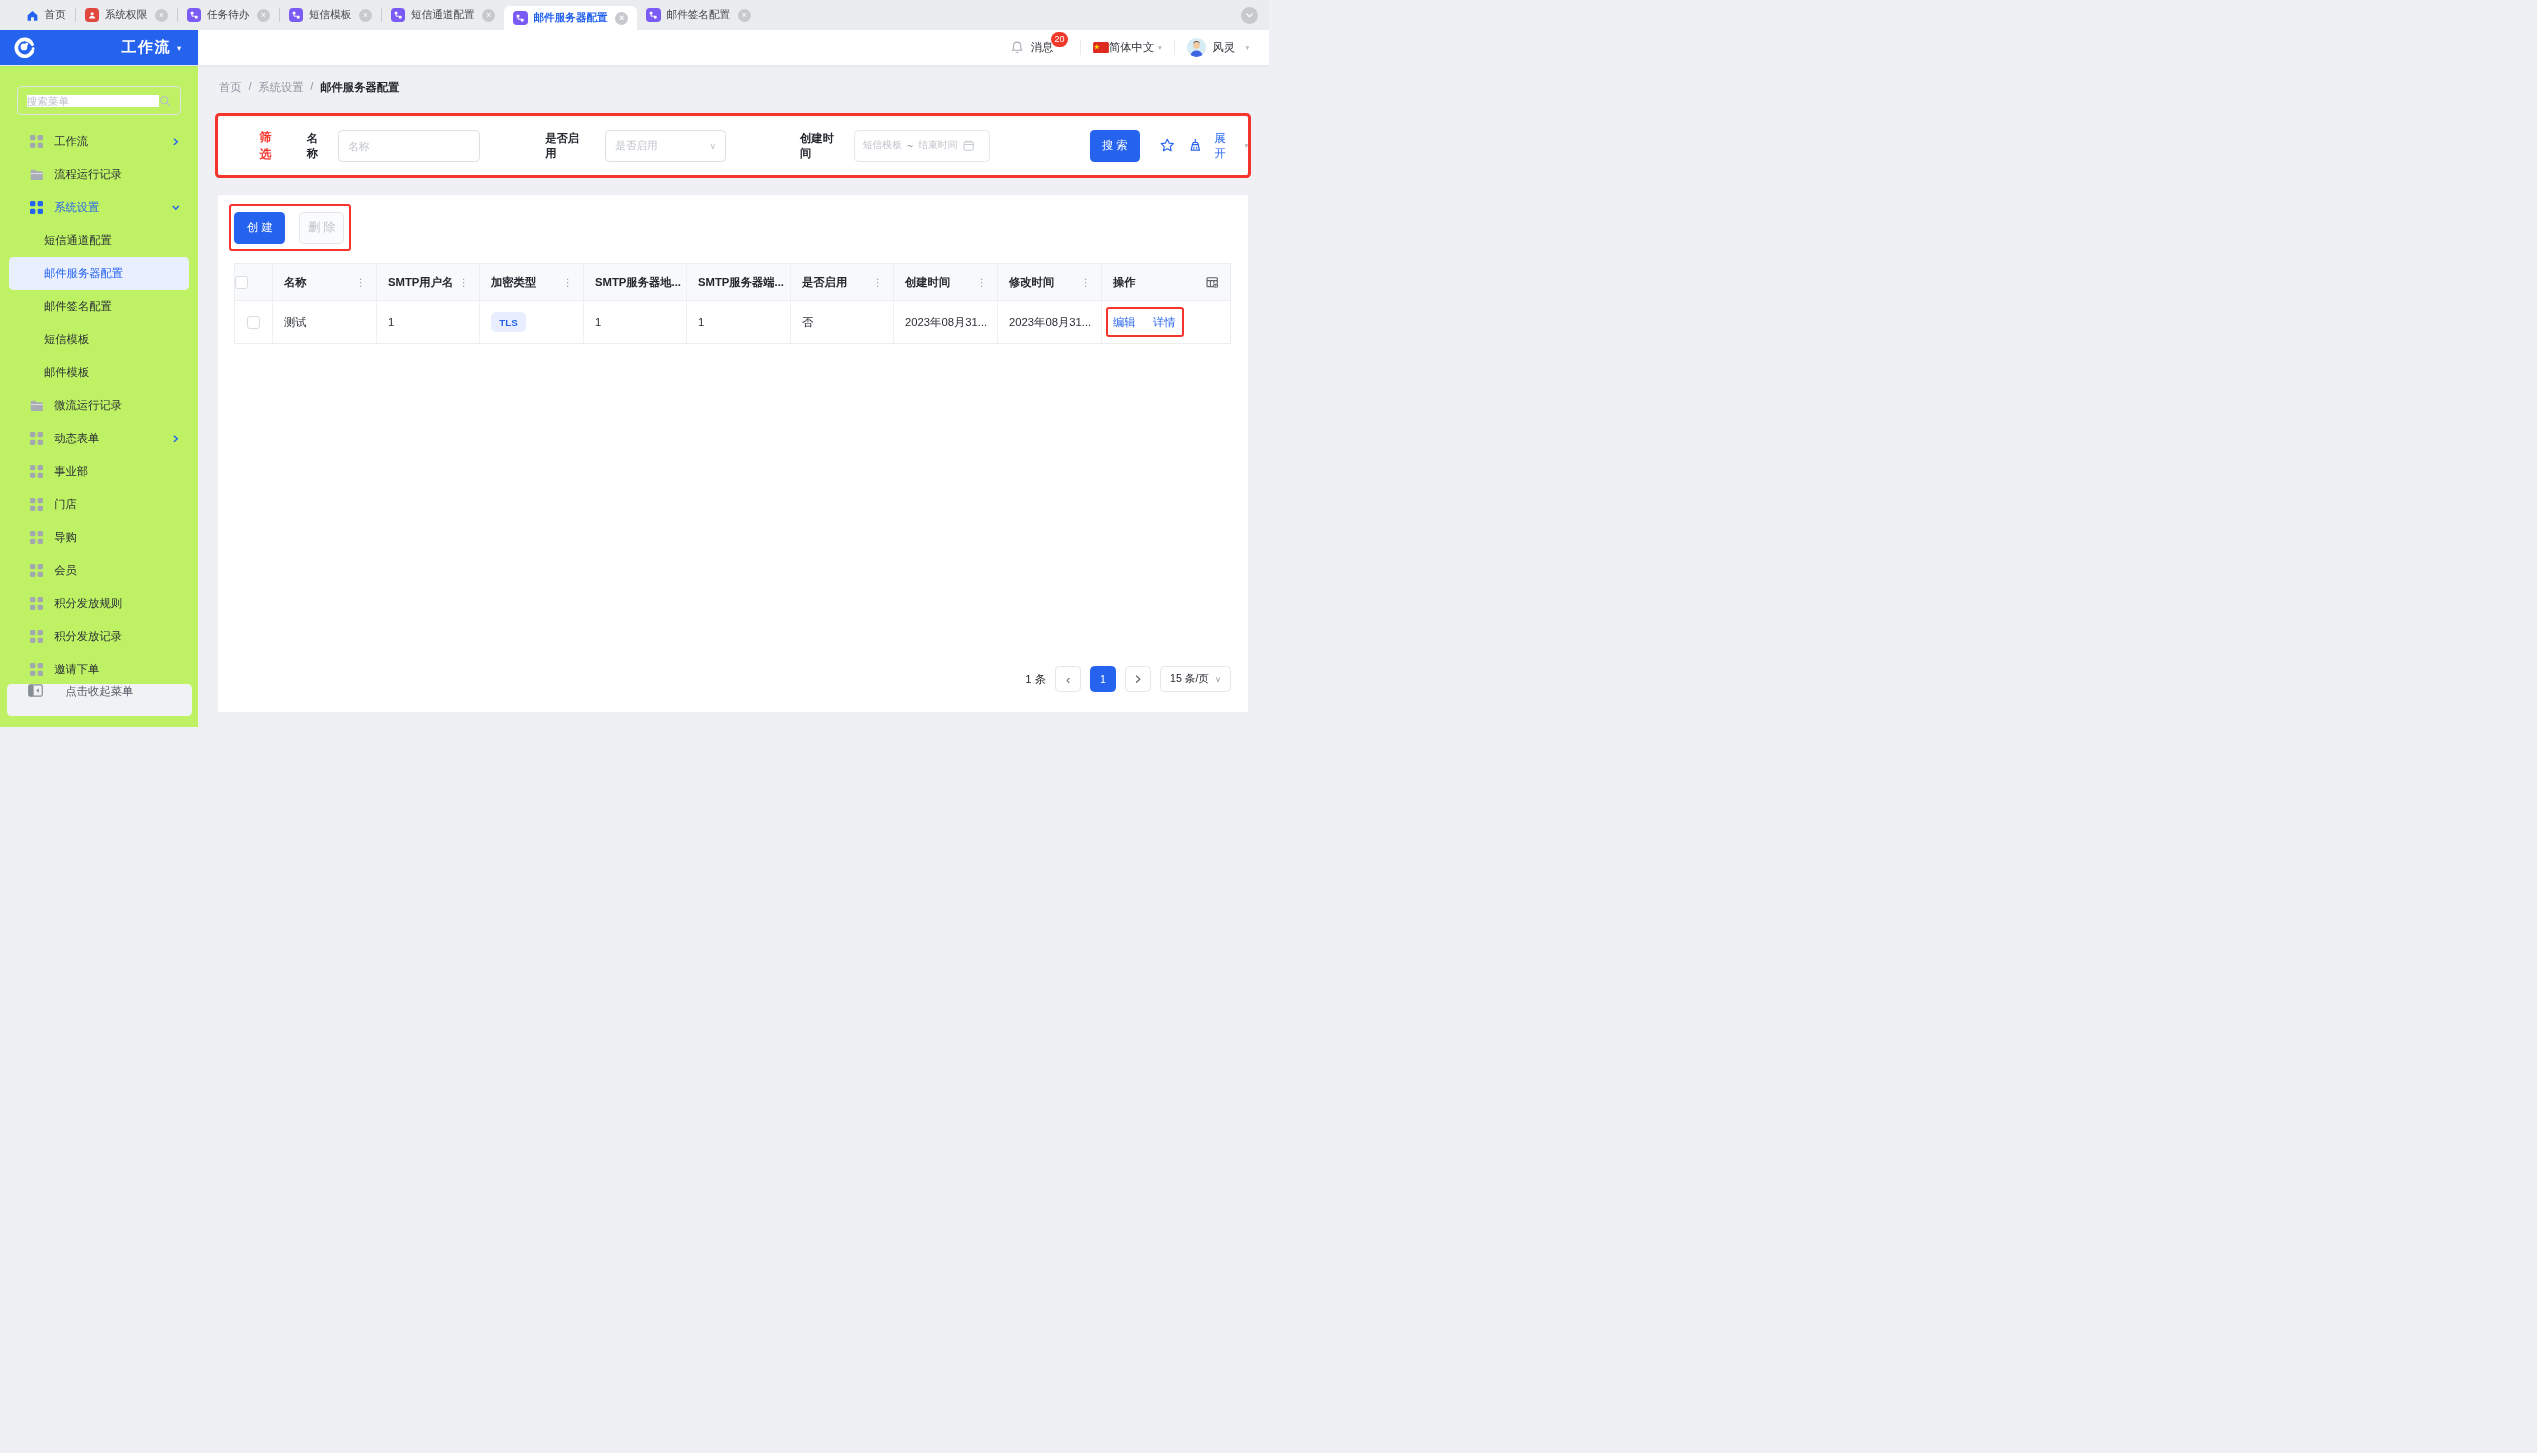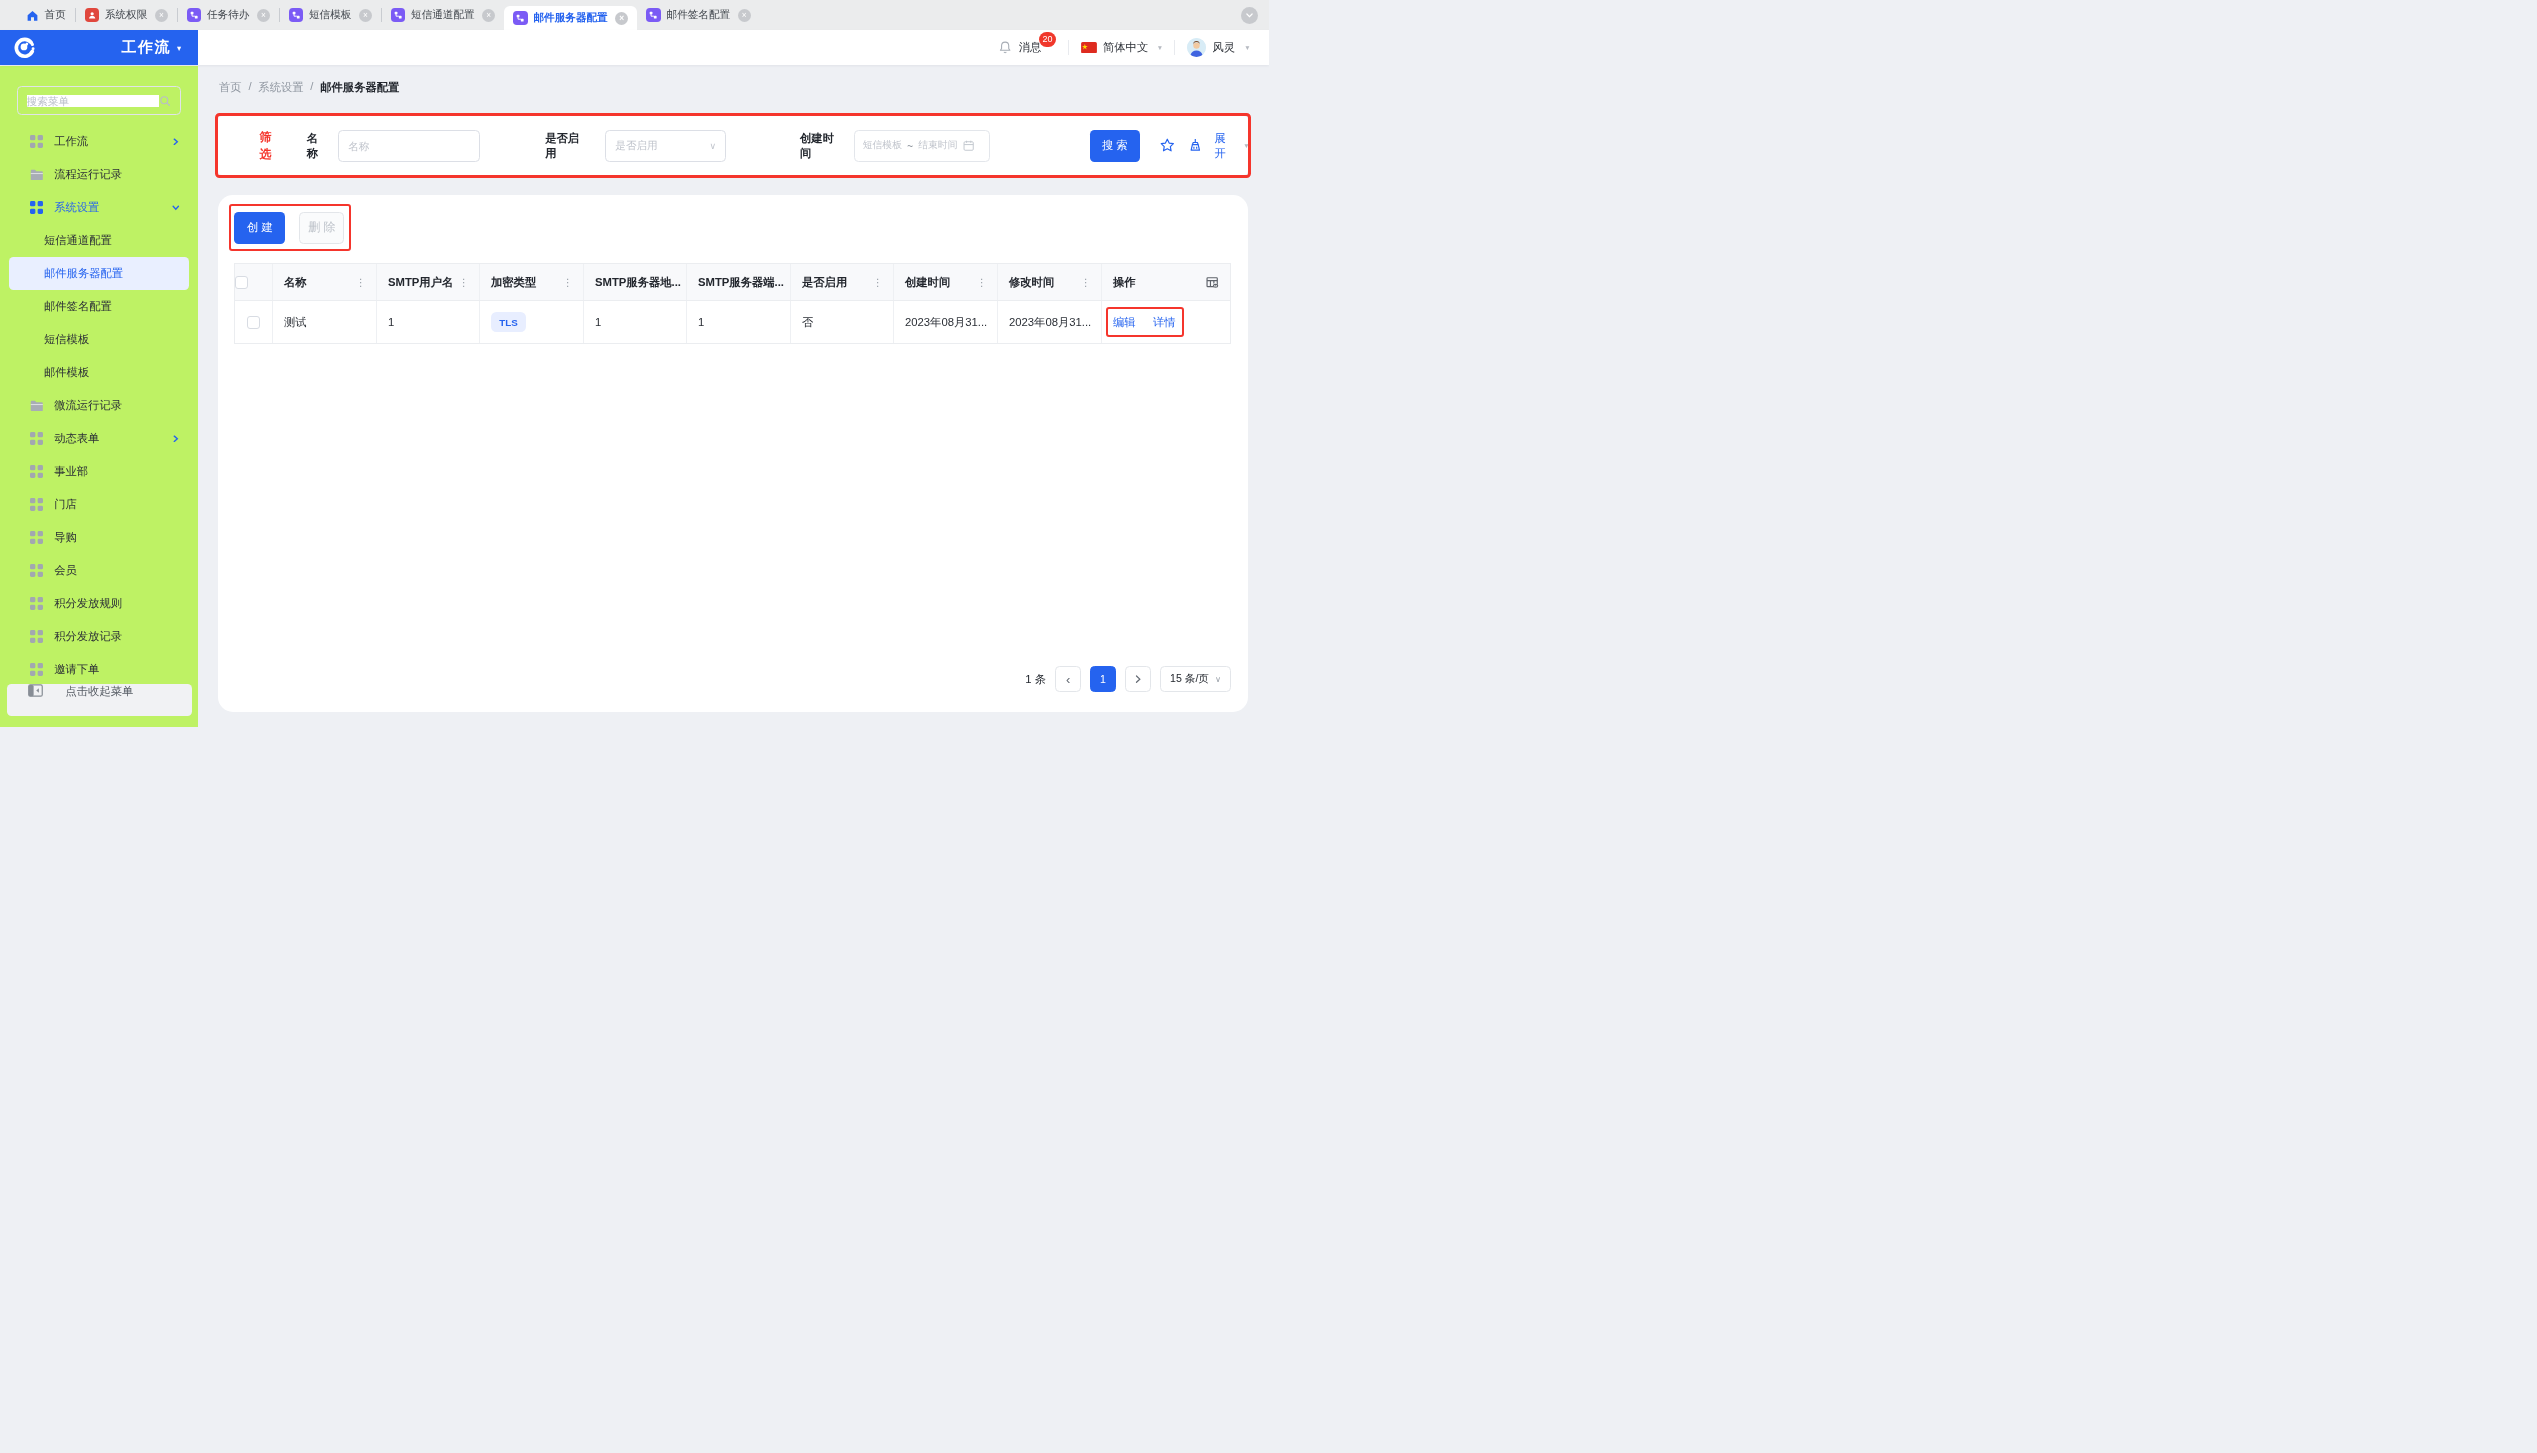--- a/index.html
+++ b/index.html
@@ -25,21 +25,21 @@
   .topheader { position:absolute; top:30px; left:0; right:0; height:35px; background:#fff; box-shadow:0 0.8px 3px rgba(30,40,60,.08); z-index:5; }
   .brand { position:absolute; left:0; top:0; width:198px; height:35px; background:#2563ef; display:flex; align-items:center; color:#fff; }
   .brand .logo { margin-left:13px; display:flex; }
   .brand .brand-title { margin-left:85px; font-size:15px; font-weight:bold; letter-spacing:1.5px; }
   .brand .caret { margin-left:6px; font-size:8.3px; color:#fff; }
   .header-right { position:absolute; right:0; top:0; height:35px; display:flex; align-items:center; padding-right:19.6px; }
   .hr-item { display:flex; align-items:center; font-size:11.3px; color:#2b2f36; }
   .msg-wrap { position:relative; display:flex; align-items:center; gap:6px; margin-right:15px; }
   .msg-badge { position:absolute; top:-8.3px; right:-15px; min-width:16px; height:15px; border-radius:7.6px; background:#f0382b; color:#fff; font-size:9px; display:flex; align-items:center; justify-content:center; padding:0 3.8px; }
   .hdiv { width:0.8px; height:15px; background:#e8eaee; margin:0 12px; }
-  .lang-wrap { display:flex; align-items:center; gap:6px; }
+  .lang-wrap { display:flex; align-items:center; }
   .user-wrap { display:flex; align-items:center; gap:6.8px; }
   .avatar { width:19px; height:19px; border-radius:50%; background:#d8ecf6; overflow:hidden; display:flex; }
   .caret-gray { font-size:7.6px; color:#b6bac1; margin-left:3.8px; }
 
   
   .sidebar { position:absolute; left:0; top:66px; bottom:0; width:198px; background:#bef264; z-index:4; }
   .search-box { margin:20.4px 16.6px 9.8px; height:29px; border:0.8px solid #e0e3e9; border-radius:4.5px; display:flex; align-items:center; padding:0 9px; }
   .search-box input { border:none; outline:none; flex:1; font-size:10.6px; color:#2b2f36; font-family:inherit; min-width:0; }
   .search-box input::placeholder { color:#b9bec8; }
   .menu { }
@@ -65,21 +65,21 @@
   .f-input::placeholder { color:#c0c4cc; }
   .f-select { margin-left:15px; width:121px; height:32px; border:0.8px solid #dcdfe6; border-radius:4.5px; display:flex; align-items:center; padding:0 9px; font-size:10.6px; color:#c0c4cc; }
   .f-select .sel-chev { margin-left:auto; color:#c0c4cc; font-size:9px; }
   .f-date { margin-left:9px; width:136px; height:32px; border:0.8px solid #e3e6eb; border-radius:4.5px; display:flex; align-items:center; padding:0 7.6px; font-size:9.8px; color:#c0c4cc; gap:5.3px; }
   .f-date .tilde { color:#8f959e; font-weight:bold; }
   .btn-search { margin-left:100px; width:50px; height:32px; background:#2563ef; color:#fff; border:none; border-radius:4.5px; font-size:11.3px; font-family:inherit; }
   .f-icon { display:flex; align-items:center; }
   .expand { margin-left:11.3px; color:#2563ef; font-size:11.3px; display:flex; align-items:center; gap:3.8px; }
   .expand .caret-gray { font-size:7.6px; }
 
-  .main-card { position:absolute; left:20.4px; top:129px; width:1030px; height:517px; background:#fff; border-radius:15px; }
+  .main-card { position:absolute; left:20.4px; top:129px; width:1030px; height:517px; background:#fff; border-radius:0; }
   .btn-create { position:absolute; left:16px; top:16.6px; width:51px; height:32px; background:#2563ef; color:#fff; border:none; border-radius:4.5px; font-size:11.3px; font-family:inherit; }
   .btn-delete { position:absolute; left:81px; top:16.6px; width:45px; height:32px; background:#fafbfc; color:#bdc2c9; border:0.8px solid #e3e6ea; border-radius:4.5px; font-size:12px; font-family:inherit; }
 
   .table { position:absolute; left:16px; top:68px; width:997px; font-size:11.3px; }
   .trow { display:flex; }
   .thead { background:#f8f9fb; height:38px; border:0.8px solid #ebedf0; }
   .tbody { background:#fff; height:43px; border:0.8px solid #ebedf0; border-top:none; }
   .tc { display:flex; align-items:center; padding:0 10.6px; border-right:0.8px solid #eef0f3; overflow:hidden; white-space:nowrap; }
   .tc:last-child { border-right:none; }
   .thead .tc { font-weight:bold; color:#23272e; justify-content:space-between; gap:3px; }

